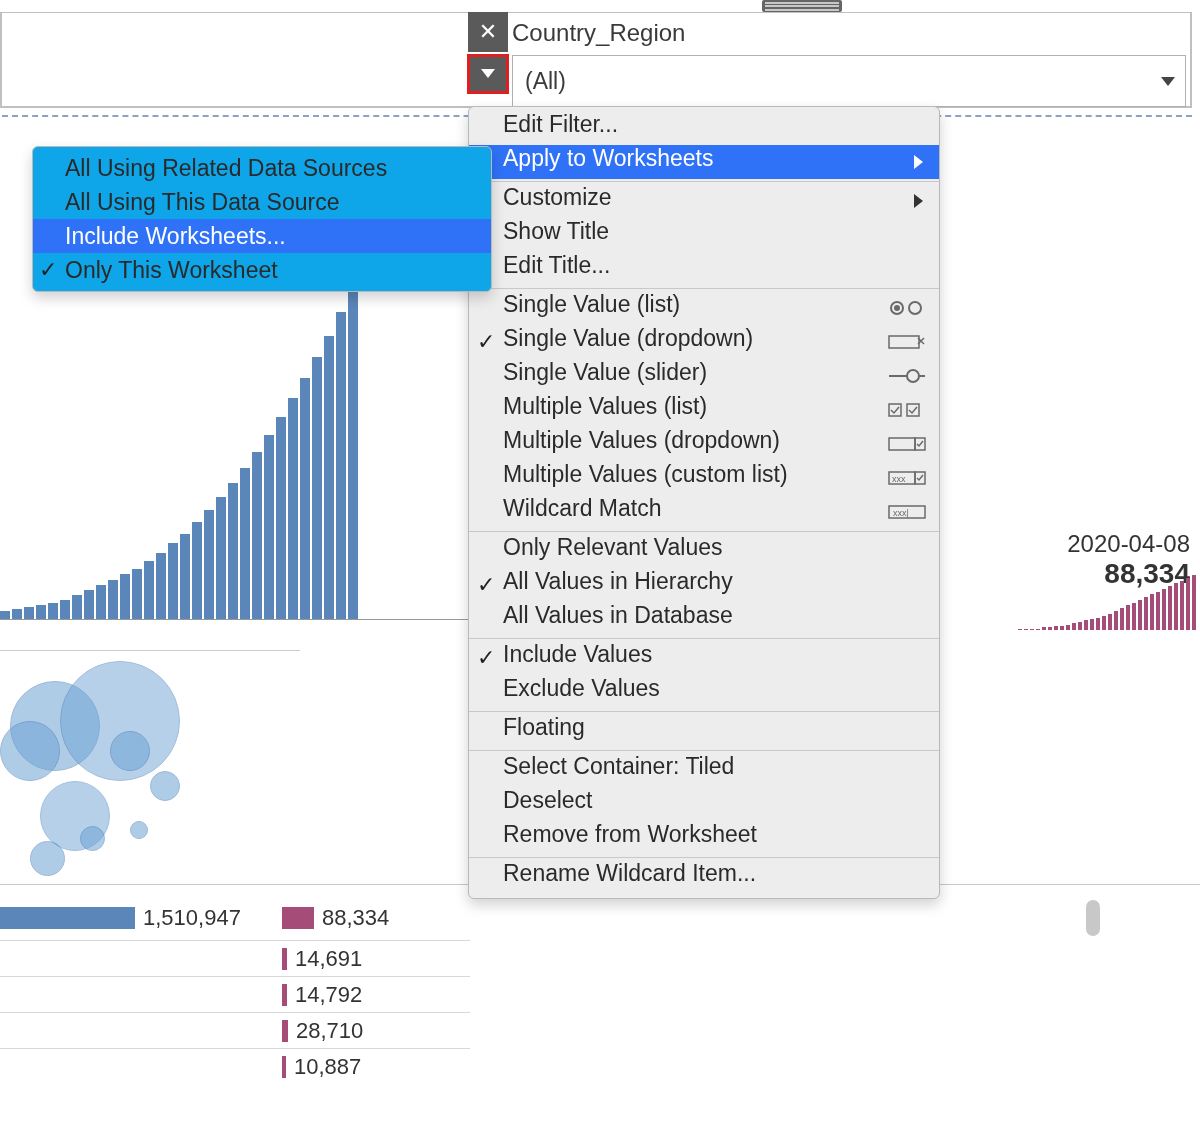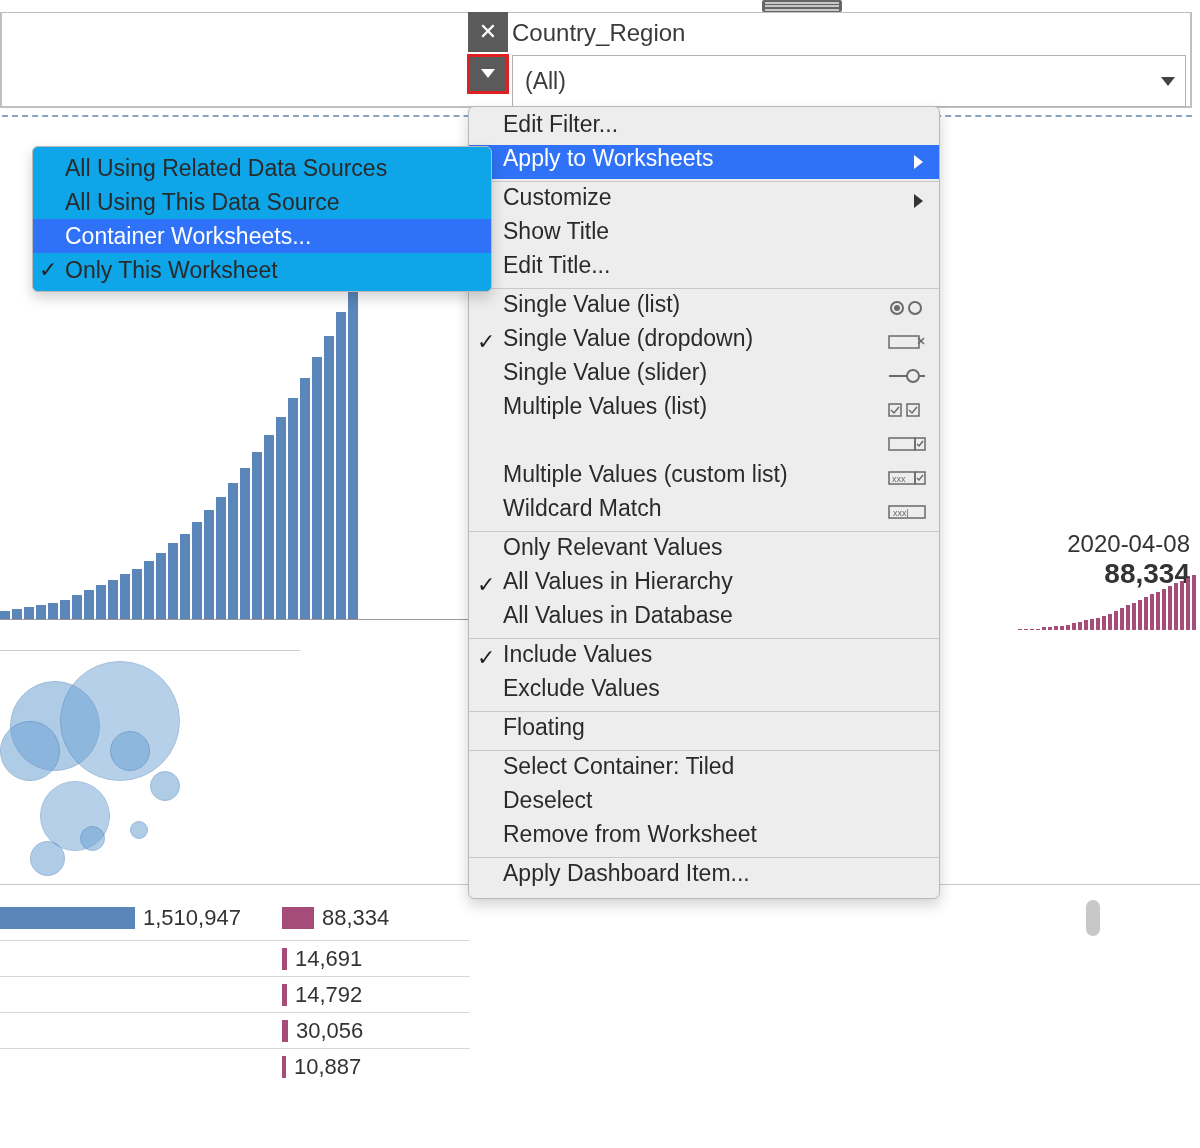--- a/index.html
+++ b/index.html
@@ -329,39 +329,39 @@
     <div class="stat-row">
       <span class="sbar purple" style="position:absolute;left:282px;width:5px"></span>
       <span class="snum" style="left:295px">14,691</span>
     </div>
     <div class="stat-row">
       <span class="sbar purple" style="position:absolute;left:282px;width:5px"></span>
       <span class="snum" style="left:295px">14,792</span>
     </div>
     <div class="stat-row">
       <span class="sbar purple" style="position:absolute;left:282px;width:6px"></span>
-      <span class="snum" style="left:296px">30,056</span>
+      <span class="snum" style="left:296px">28,710</span>
     </div>
     <div class="stat-row">
       <span class="sbar purple" style="position:absolute;left:282px;width:4px"></span>
       <span class="snum" style="left:294px">10,887</span>
     </div>
   </div>
 
 <div class="scroll-thumb"></div>
 
 <div class="submenu" id="submenu">
     <div class="sitem">
       <span>All Using Related Data Sources</span>
     </div>
     <div class="sitem">
       <span>All Using This Data Source</span>
     </div>
     <div class="sitem highlight">
-      <span>Container Worksheets...</span>
+      <span>Include Worksheets...</span>
     </div>
     <div class="sitem">
       <span class="check">✓</span>
       <span>Only This Worksheet</span>
     </div>
   </div>
 
 <div class="menu" id="mainmenu">
     <div class="item">
       <span>Edit Filter...</span>
@@ -409,20 +409,21 @@
     <div class="item">
       <span>Multiple Values (list)</span>
       <span class="glyph"><svg width="40" height="20">
           <rect x="2" y="4" width="12" height="12" fill="none" stroke="#6a6a6a" stroke-width="1.5"></rect>
           <path d="M4 10 l3 3 l5 -6" stroke="#6a6a6a" stroke-width="1.5" fill="none"></path>
           <rect x="20" y="4" width="12" height="12" fill="none" stroke="#6a6a6a" stroke-width="1.5"></rect>
           <path d="M22 10 l3 3 l5 -6" stroke="#6a6a6a" stroke-width="1.5" fill="none"></path>
         </svg></span>
     </div>
     <div class="item">
+      <span>Multiple Values (dropdown)</span>
       <span class="glyph"><svg width="40" height="20">
           <rect x="2" y="4" width="26" height="12" fill="none" stroke="#6a6a6a" stroke-width="1.5"></rect>
           <rect x="28" y="4" width="10" height="12" fill="none" stroke="#6a6a6a" stroke-width="1.5"></rect>
           <path d="M30 10 l2 2 l4 -5" stroke="#6a6a6a" stroke-width="1.5" fill="none"></path>
         </svg></span>
     </div>
     <div class="item">
       <span>Multiple Values (custom list)</span>
       <span class="glyph"><svg width="40" height="20">
           <rect x="2" y="4" width="26" height="12" fill="none" stroke="#6a6a6a" stroke-width="1.5"></rect>
@@ -466,15 +467,15 @@
       <span>Select Container: Tiled</span>
     </div>
     <div class="item">
       <span>Deselect</span>
     </div>
     <div class="item">
       <span>Remove from Worksheet</span>
     </div>
     <hr>
     <div class="item">
-      <span>Apply Dashboard Item...</span>
+      <span>Rename Wildcard Item...</span>
     </div>
   </div>
 
 </body></html>

